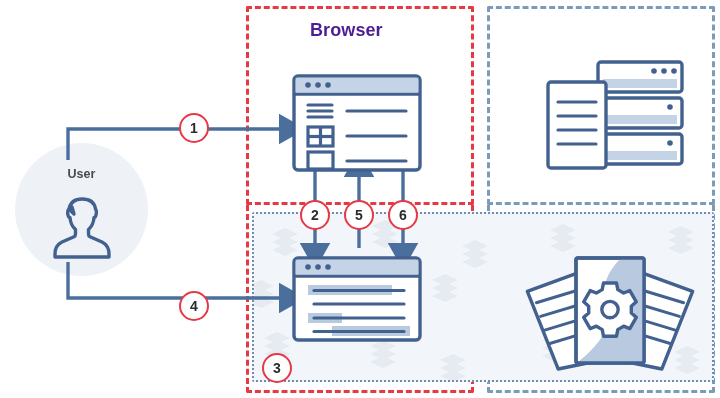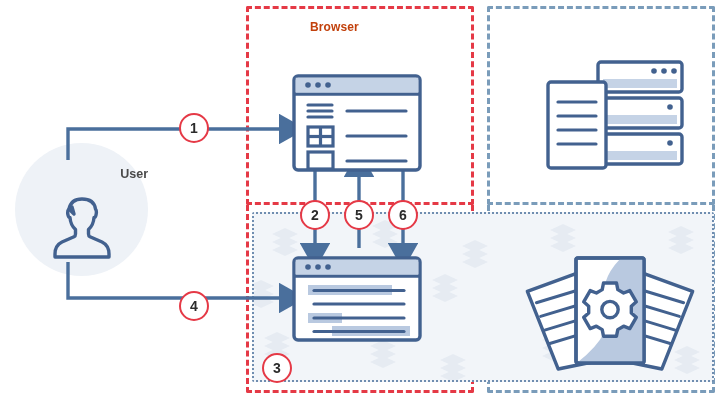--- a/index.html
+++ b/index.html
@@ -11,35 +11,35 @@
   .zone{position:absolute;box-sizing:border-box;}
   .zone-browser{left:246px;top:6px;width:228px;height:199px;
       border:3px dashed #e53946;border-radius:2px;background:transparent;}
   .zone-server{left:487px;top:6px;width:228px;height:199px;
       border:3px dashed #7a9cba;border-radius:2px;background:transparent;}
   .zone-browser-low{left:246px;top:205px;width:228px;height:188px;
       border:3px dashed #e53946;border-top:none;border-radius:0 0 2px 2px;}
   .zone-server-low{left:487px;top:205px;width:228px;height:188px;
       border:3px dashed #7a9cba;border-top:none;border-radius:0 0 2px 2px;}
 
-  .zone-title{position:absolute;font-size:12px;font-weight:bold;color:#c2410c;
+  .zone-title{position:absolute;font-size:18px;font-weight:bold;color:#4c1d95;
       letter-spacing:.1px;white-space:nowrap;padding-left:46px;}
   .title-browser{left:264px;top:20px;}
   .title-server{left:487px;top:20px;width:214px;text-align:right;}
 
   
   .zone-dotted{left:252px;top:212px;width:462px;height:170px;
       border:2px dotted #6f8db0;background:#f2f5f9;border-radius:2px;
       overflow:hidden;}
   .wm{position:absolute;opacity:.55;}
 
   
   .user-circle{position:absolute;left:15px;top:143px;width:133px;height:133px;
       border-radius:50%;background:#eef2f7;}
-  .user-label{position:absolute;left:15px;top:167px;width:133px;text-align:right;
+  .user-label{position:absolute;left:15px;top:167px;width:133px;text-align:center;
       font-size:12.5px;font-weight:bold;color:#4a4a4a;}
   .user-icon{position:absolute;left:46px;top:192px;width:72px;height:72px;}
 
   
   #wires{position:absolute;left:0;top:0;width:720px;height:398px;}
 
   
   .badge{position:absolute;width:30px;height:30px;border-radius:50%;
       background:#ffffff;border:2.5px solid #e53946;box-sizing:border-box;
       display:flex;align-items:center;justify-content:center;

